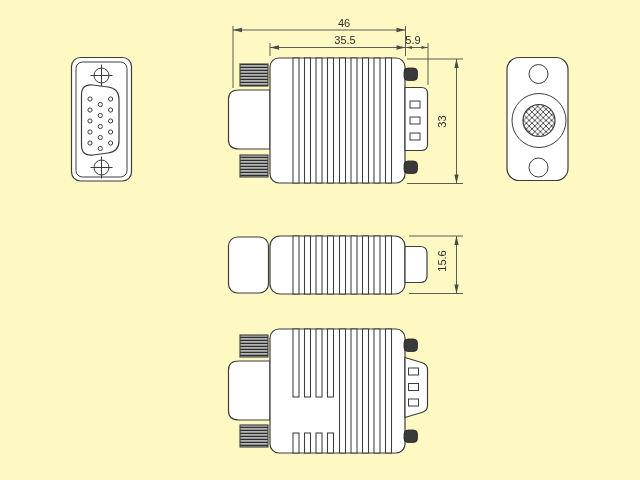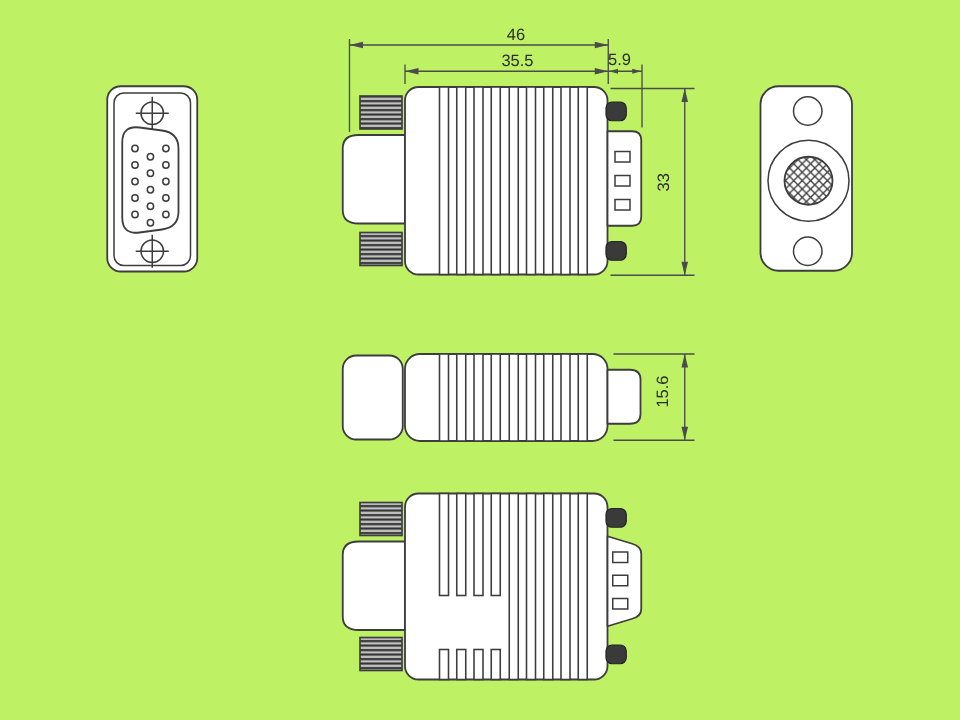--- a/index.html
+++ b/index.html
@@ -1,16 +1,16 @@
 <!DOCTYPE html>
 <html><head>
 <meta charset="utf-8">
 <style>
   html,body{margin:0;padding:0;background:#ffffff;}
-  #canvas{width:640px;height:480px;background:#bef264;position:relative;overflow:hidden;}
+  #canvas{width:640px;height:480px;background:#fef9c3;position:relative;overflow:hidden;}
   svg{display:block;}
   .part{fill:#ffffff;stroke:#3d3d3d;stroke-width:1.2;stroke-linejoin:round;}
   .thin{fill:none;stroke:#3d3d3d;stroke-width:1;}
   .rib{fill:#ffffff;stroke:#3d3d3d;stroke-width:1.05;}
   .pin{fill:#ffffff;stroke:#3d3d3d;stroke-width:1;}
   .dark{fill:#3a3a3a;stroke:#242424;stroke-width:0.8;}
   .knurl{fill:url(#knurl);stroke:#3d3d3d;stroke-width:1.1;}
   .hatchfill{fill:url(#xhatch);stroke:#3d3d3d;stroke-width:1.2;}
   .dim{stroke:#4b4b4b;stroke-width:0.9;fill:none;}
   .arr{fill:#4b4b4b;stroke:none;}

